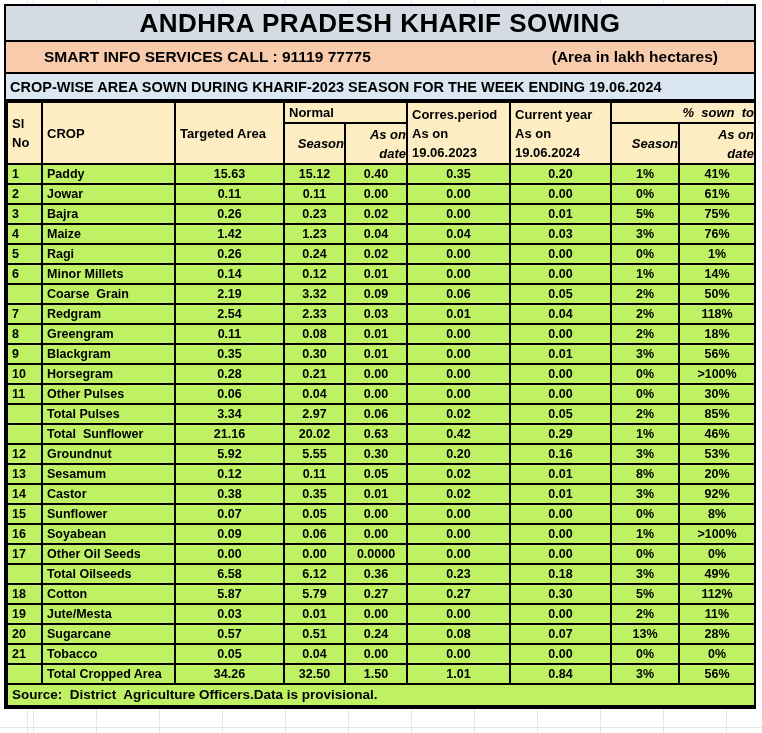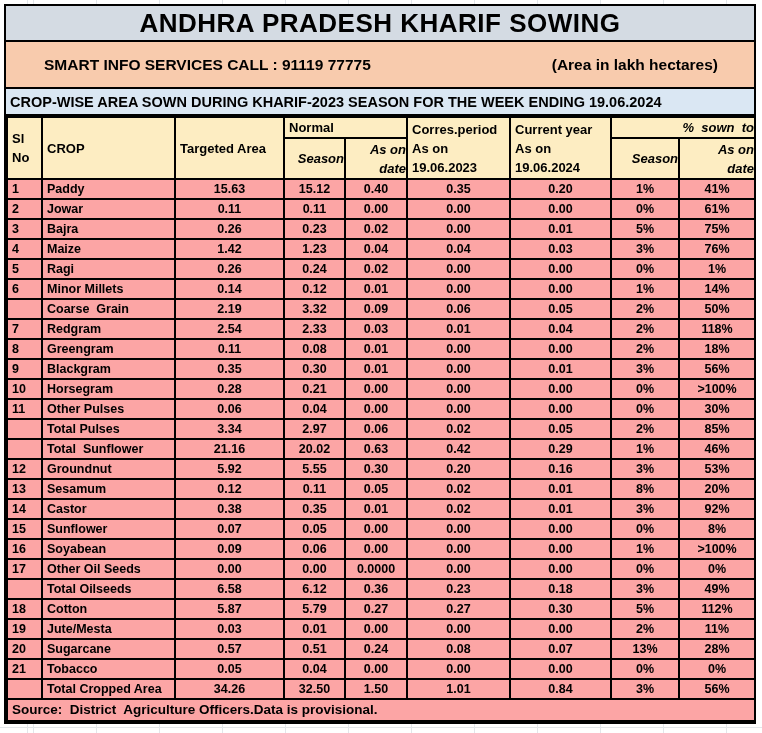--- a/index.html
+++ b/index.html
@@ -14,30 +14,30 @@
     position: relative;
   }
   .hgridline {
     position: absolute; left: 0; width: 762px; height: 1px;
     background: #e2e6ea;
   }
   #sheet {
     position: absolute; left: 4px; top: 4px;
     width: 752px;
     border: 2px solid #000;
-    background: #fca5a5;
+    background: #bef264;
   }
   .title-bar {
     height: 36px; background: #d4dbe3;
     border-bottom: 2px solid #000;
     display: flex; align-items: center; justify-content: center;
     font-size: 26px; letter-spacing: 0.5px;
   }
   .info-bar {
-    height: 47px; background: #f8cbad;
+    height: 32px; background: #f8cbad;
     border-bottom: 2px solid #000;
     display: flex; align-items: center; justify-content: space-between;
     font-size: 15.5px;
     gap: 20px;
   }
   .info-bar .left  { padding-left: 38px; white-space: pre; }
   .info-bar .right { padding-right: 36px; white-space: pre; }
   .caption-bar {
     height: 27px; background: #dae7f3;
     border-bottom: 2px solid #000;

